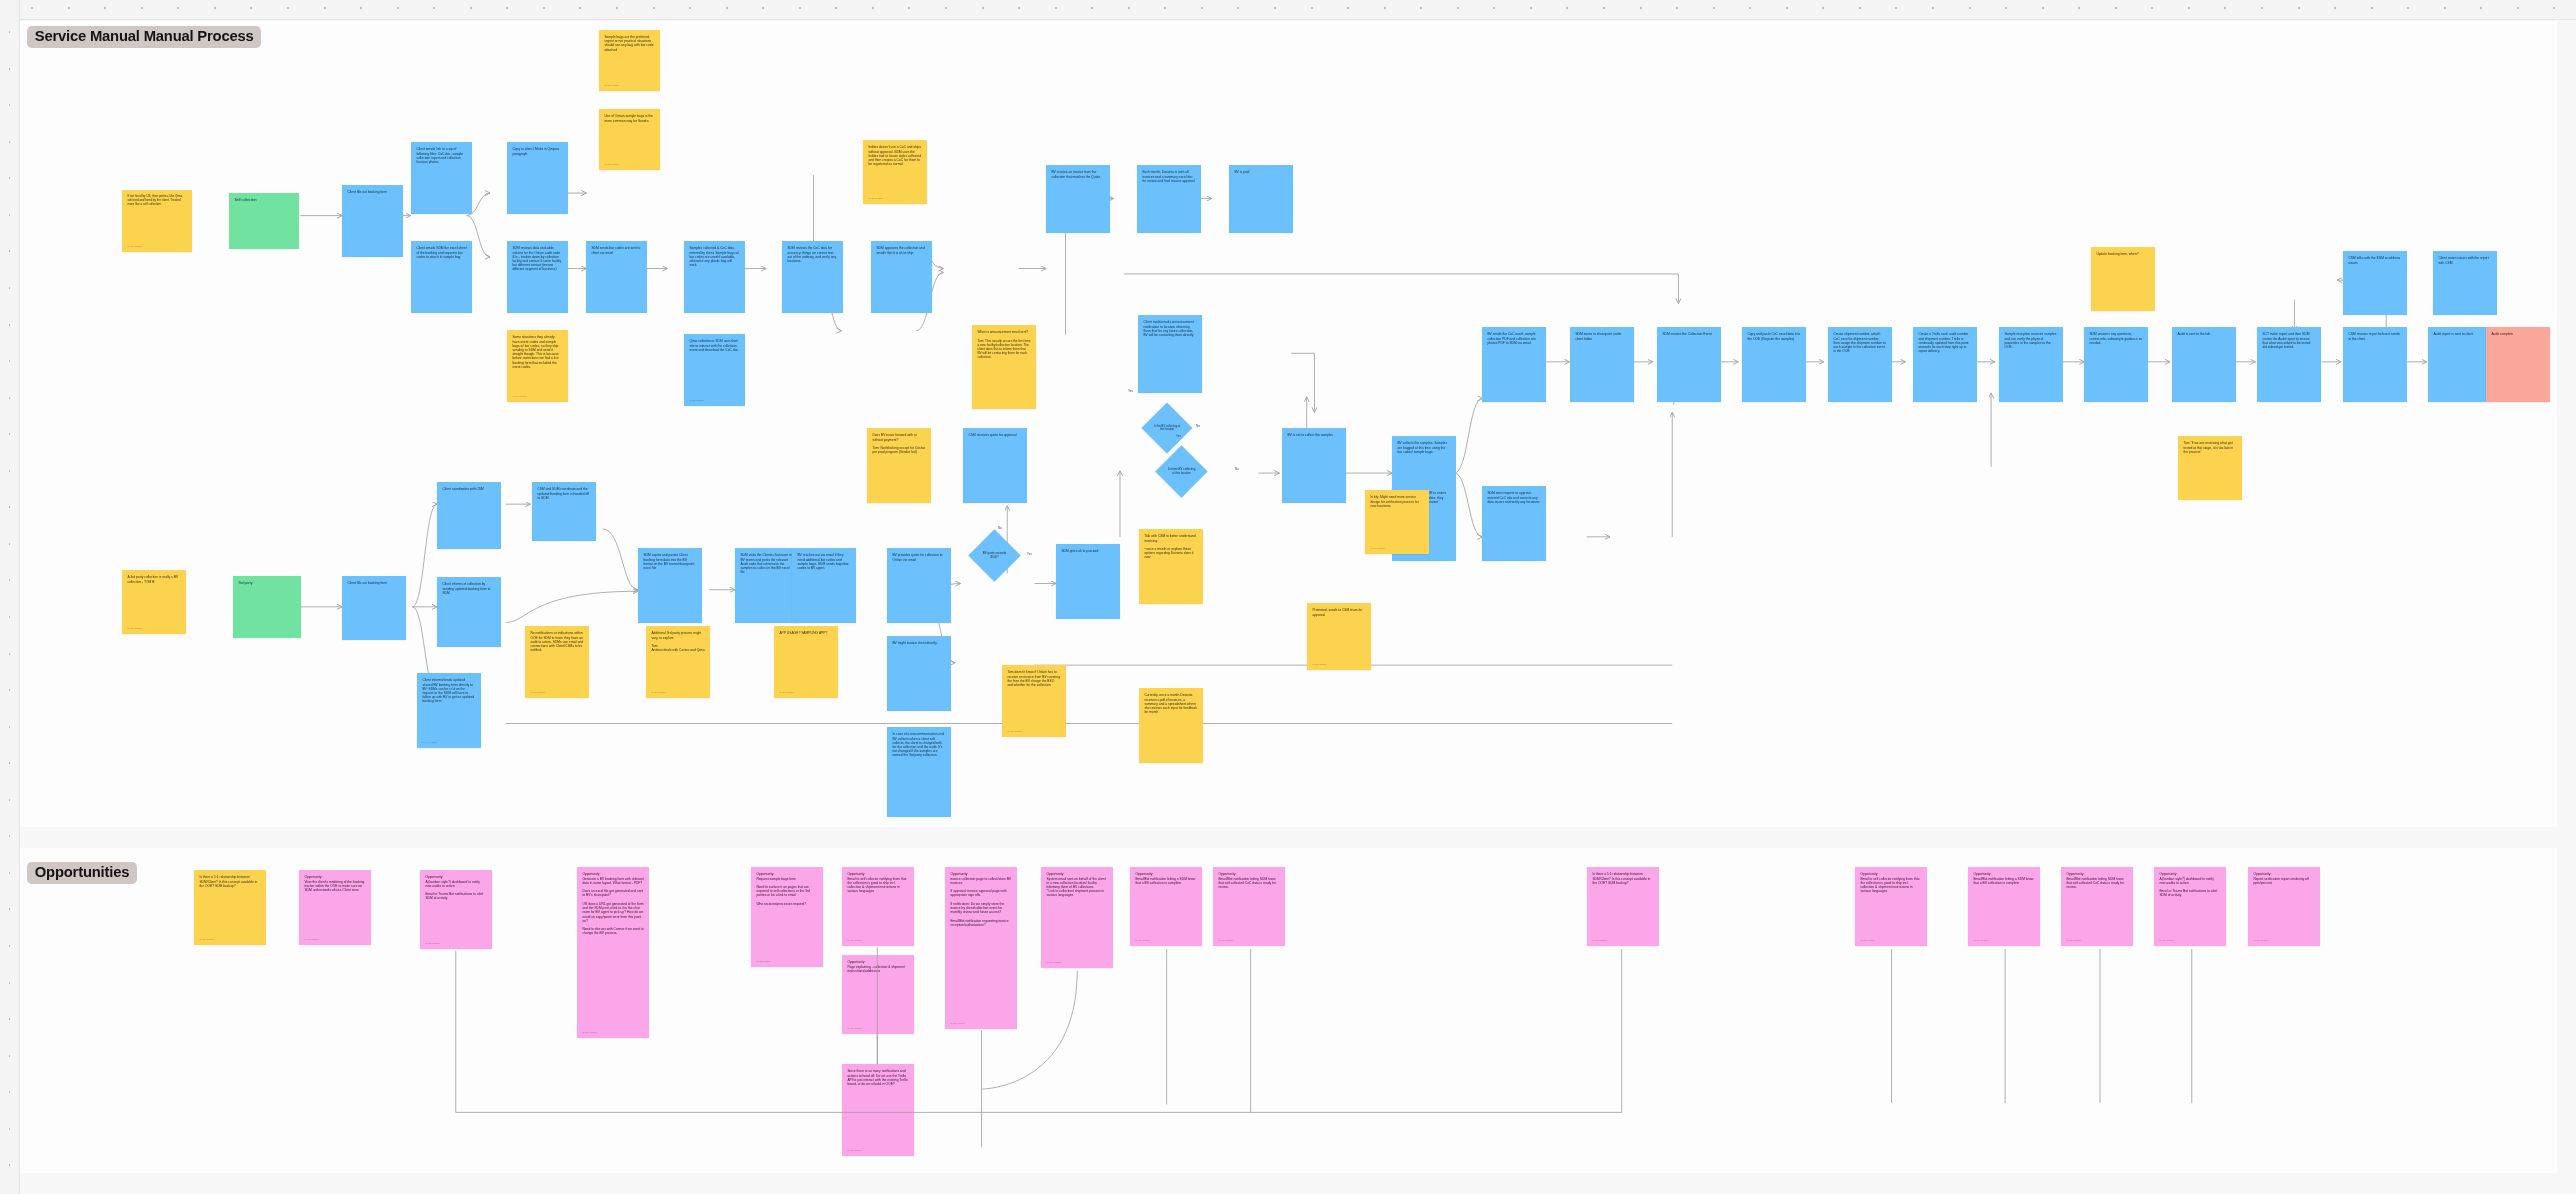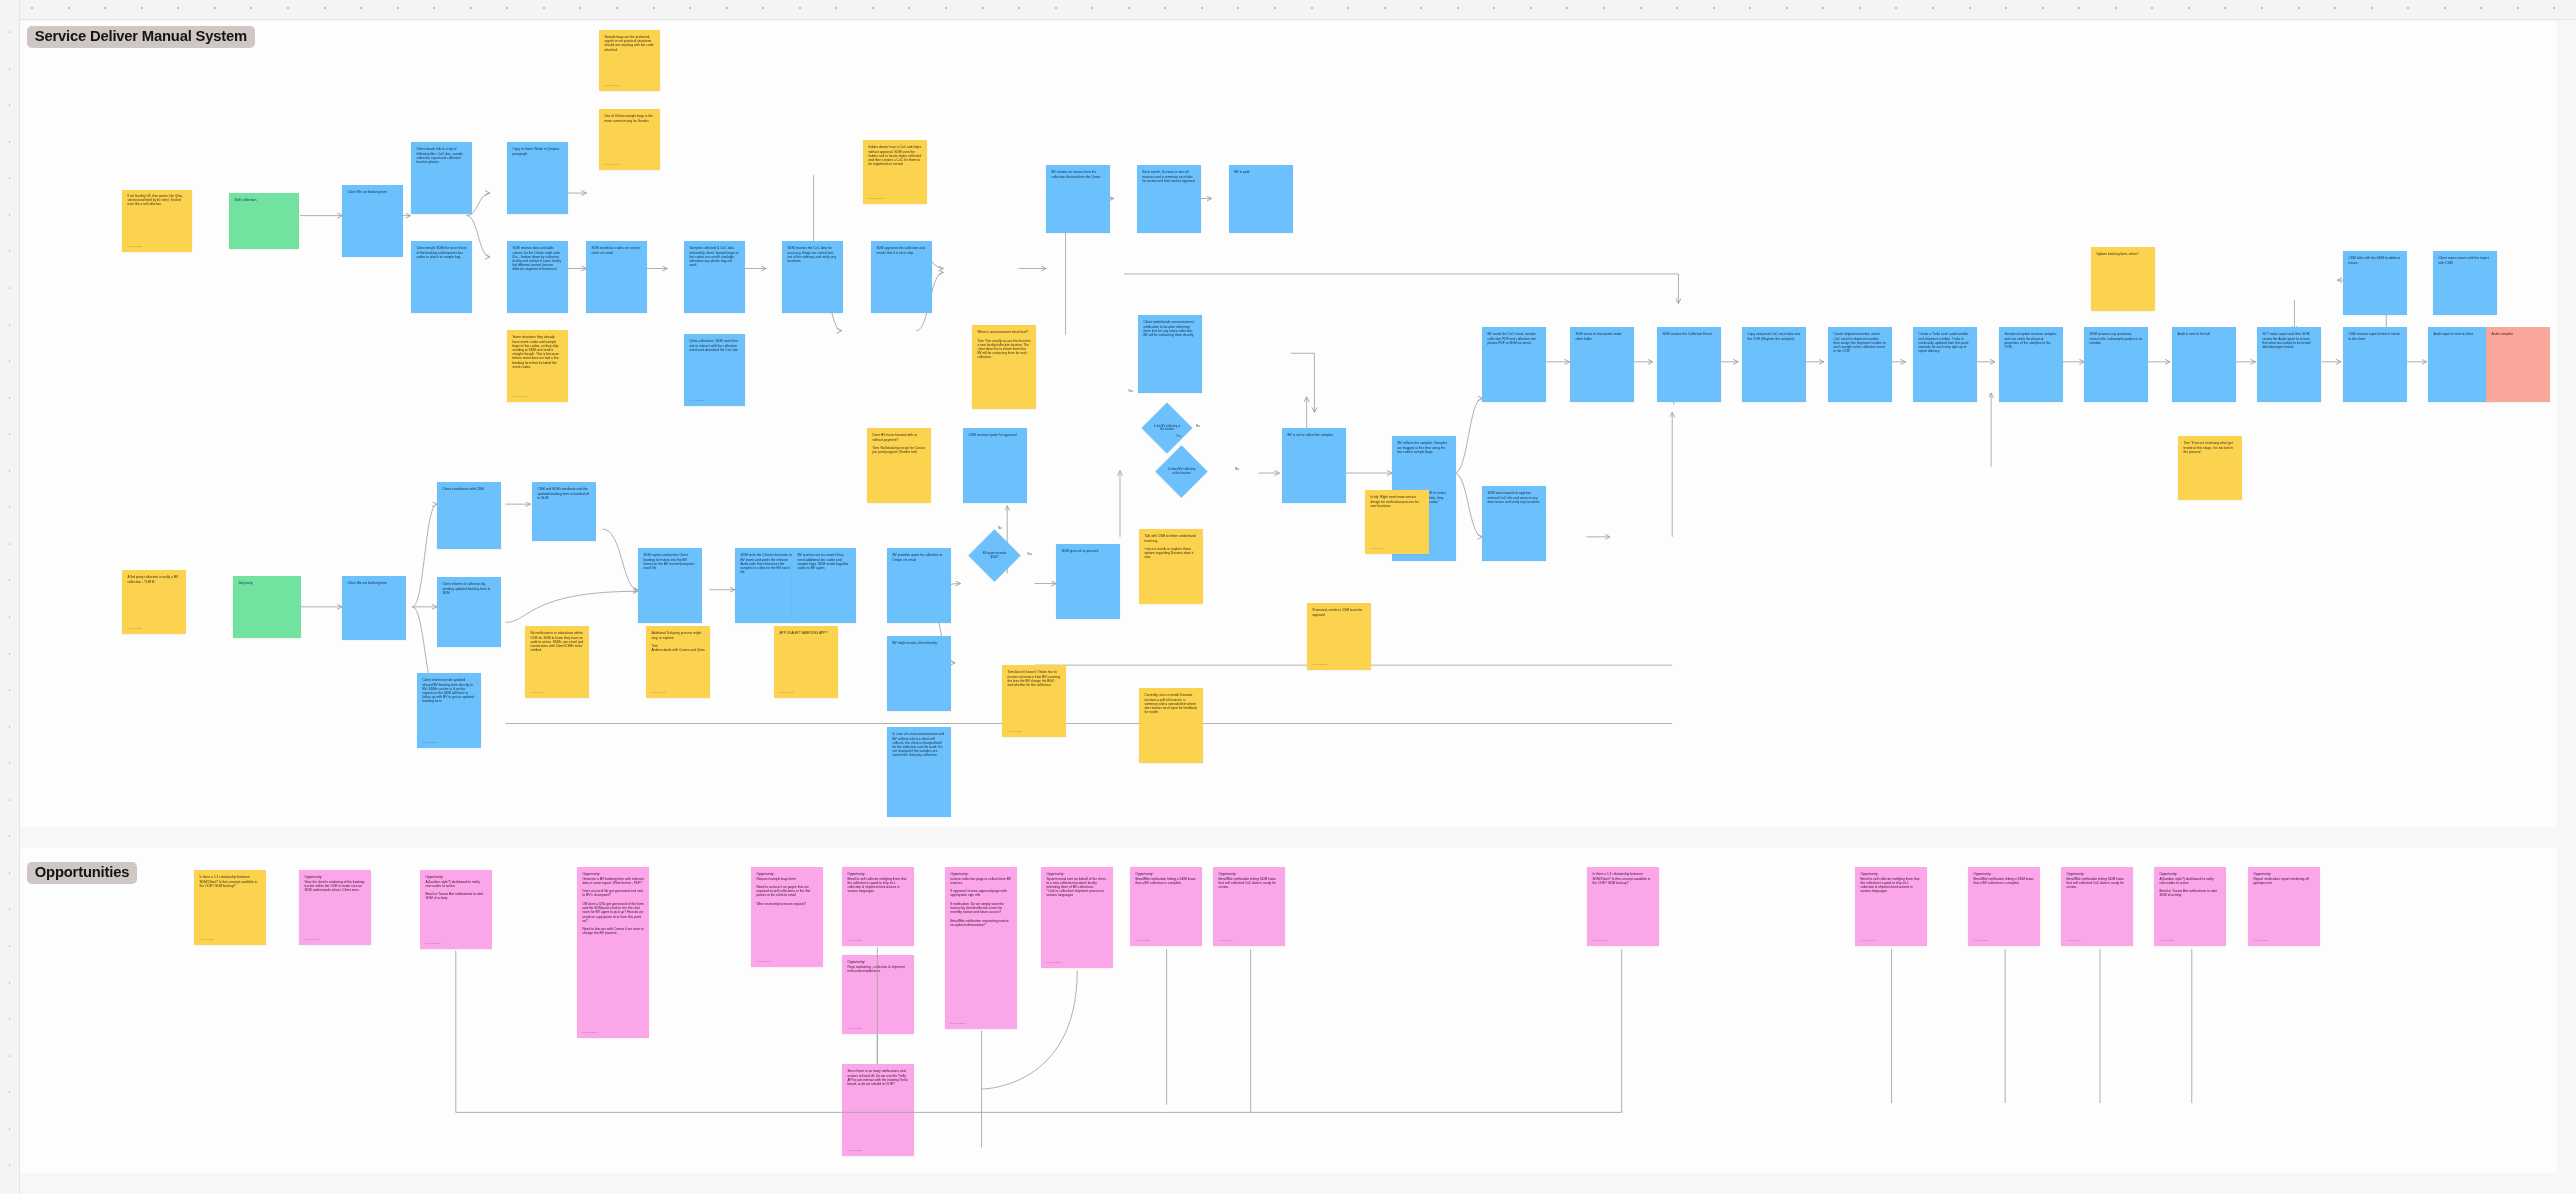--- a/index.html
+++ b/index.html
@@ -155,21 +155,21 @@
       <i class="rl" style="top: 1018px;"></i>
       <i class="rl" style="top: 1055px;"></i>
       <i class="rl" style="top: 1091px;"></i>
       <i class="rl" style="top: 1128px;"></i>
       <i class="rl" style="top: 1164px;"></i>
     </div>
 
   <div class="frame" style="left:20px; top:21px; width:2537px; height:806px;"></div>
   <div class="frame" style="left:20px; top:848px; width:2537px; height:325px;"></div>
 
-  <div class="frame-title" style="left:27px; top:26px; font-size:14.8px;">Service Deliver Manual System</div>
+  <div class="frame-title" style="left:27px; top:26px; font-size:14.8px;">Service Manual Manual Process</div>
   <div class="frame-title" style="left:27px; top:862px; font-size:14.8px;">Opportunities</div>
 
   <svg class="wires" viewBox="0 0 3312 1536" width="2576" height="1195">
 
     <path d="M386,277 L440,277" marker-end="url(#ah)"></path>
     <path d="M484,277 L528,277" marker-end="url(#ah)"></path>
     <path d="M600,277 C615,277 615,248 630,248" marker-end="url(#ah)"></path>
     <path d="M600,277 C615,277 615,330 630,330" marker-end="url(#ah)"></path>
     <path d="M726,248 L754,248" marker-end="url(#ah)"></path>
     <path d="M726,345 L754,345" marker-end="url(#ah)"></path>

